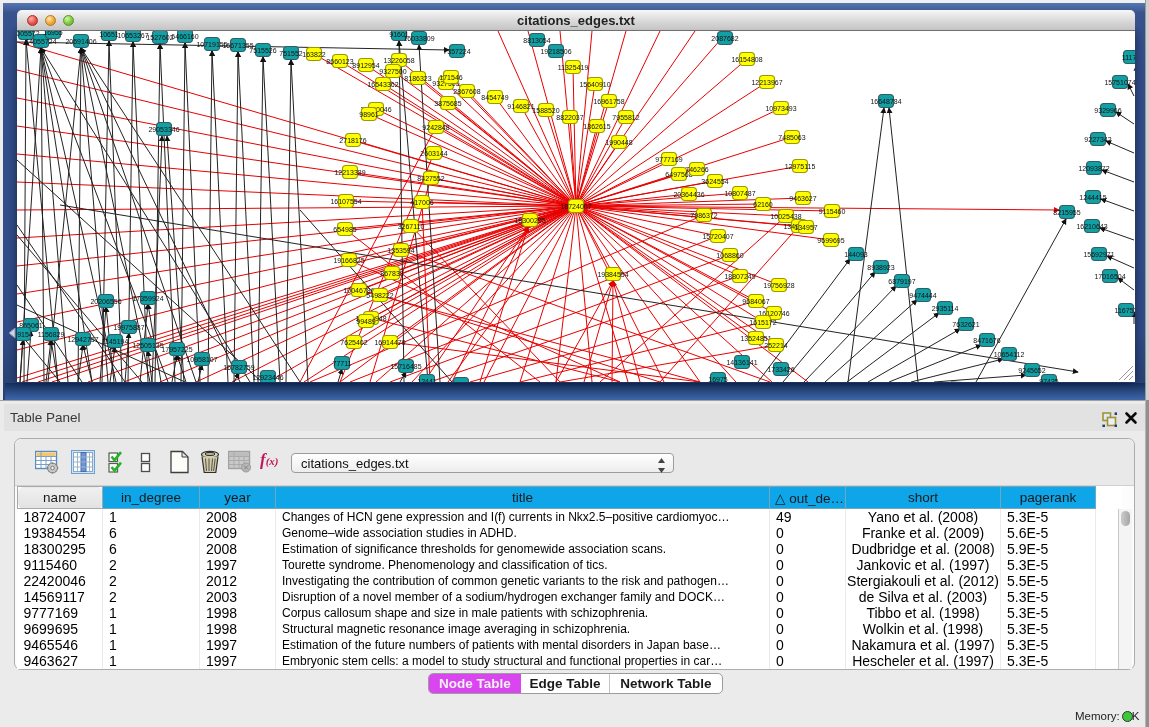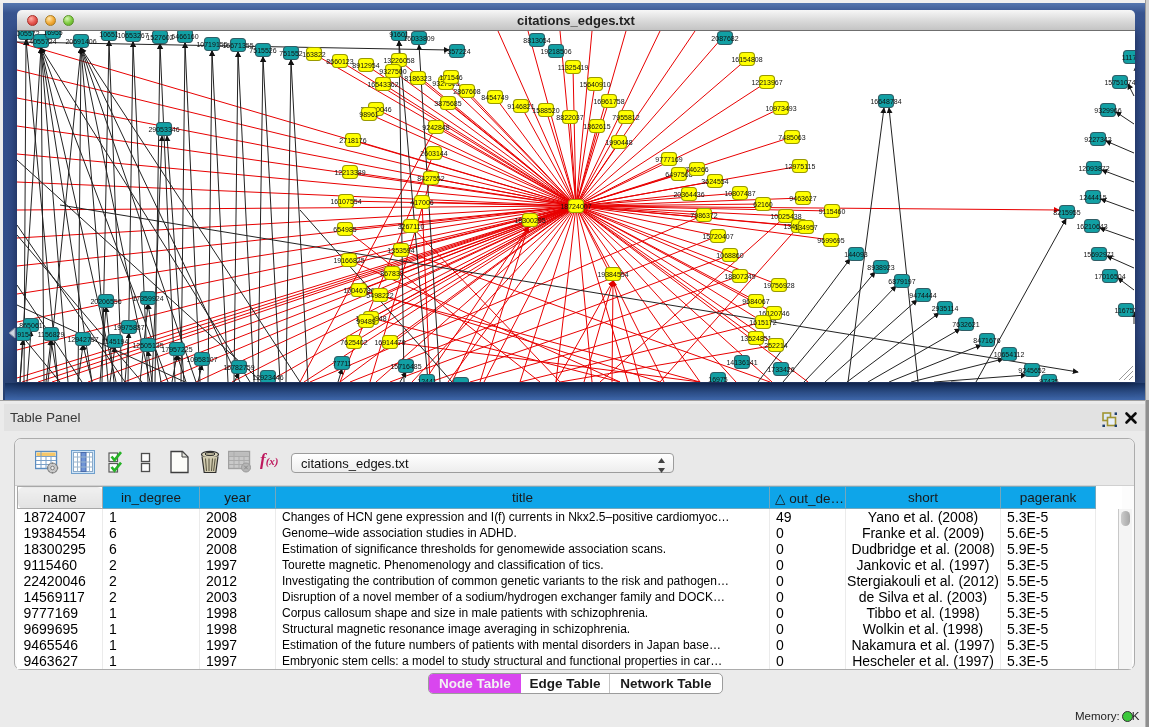--- a/index.html
+++ b/index.html
@@ -968,21 +968,21 @@
                 <td class="c2">2008</td>
                 <td class="c3">Estimation of significance thresholds for genomewide association scans.</td>
                 <td class="c4">0</td>
                 <td class="c5">Dudbridge et al. (2008)</td>
                 <td class="c6">5.9E-5</td>
               </tr>
 <tr>
                 <td class="c0">9115460</td>
                 <td class="c1">2</td>
                 <td class="c2">1997</td>
-                <td class="c3">Tourette magnetic. Phenomenology and classification of tics.</td>
+                <td class="c3">Tourette syndrome. Phenomenology and classification of tics.</td>
                 <td class="c4">0</td>
                 <td class="c5">Jankovic et al. (1997)</td>
                 <td class="c6">5.3E-5</td>
               </tr>
 <tr>
                 <td class="c0">22420046</td>
                 <td class="c1">2</td>
                 <td class="c2">2012</td>
                 <td class="c3">Investigating the contribution of common genetic variants to the risk and pathogen…</td>
                 <td class="c4">0</td>

